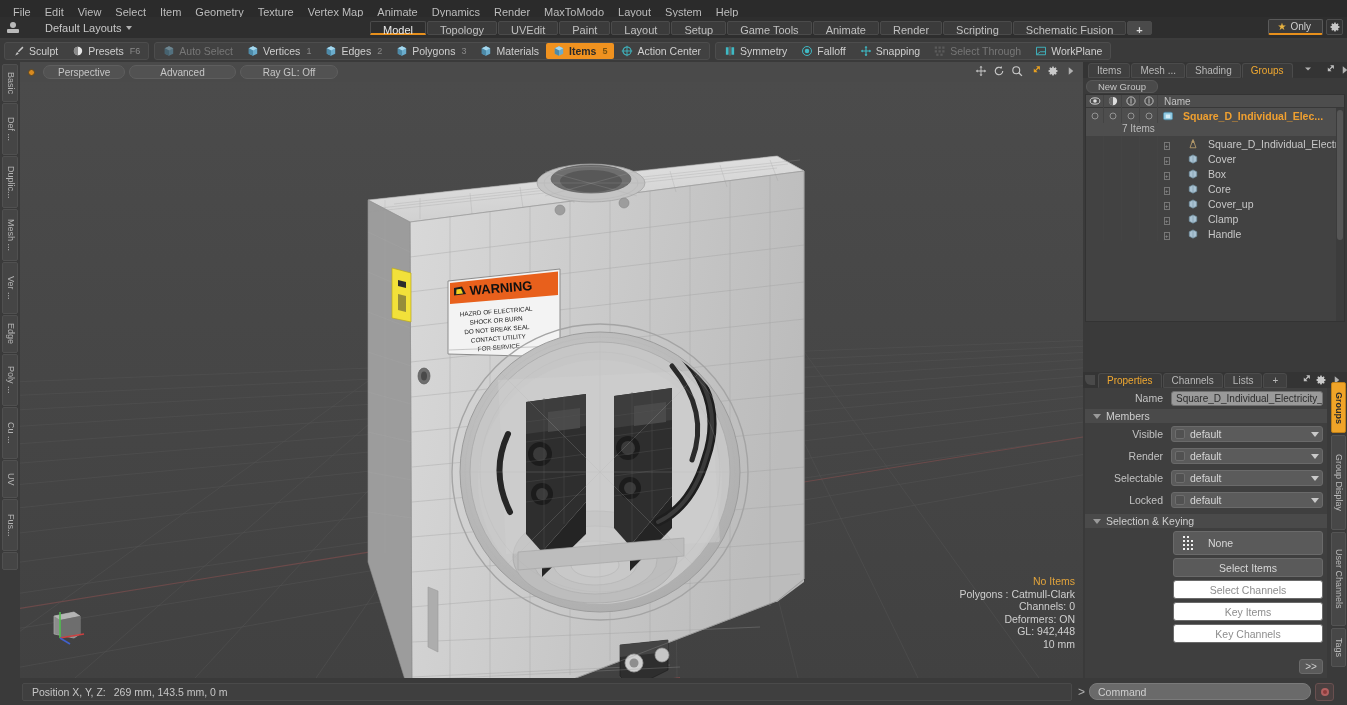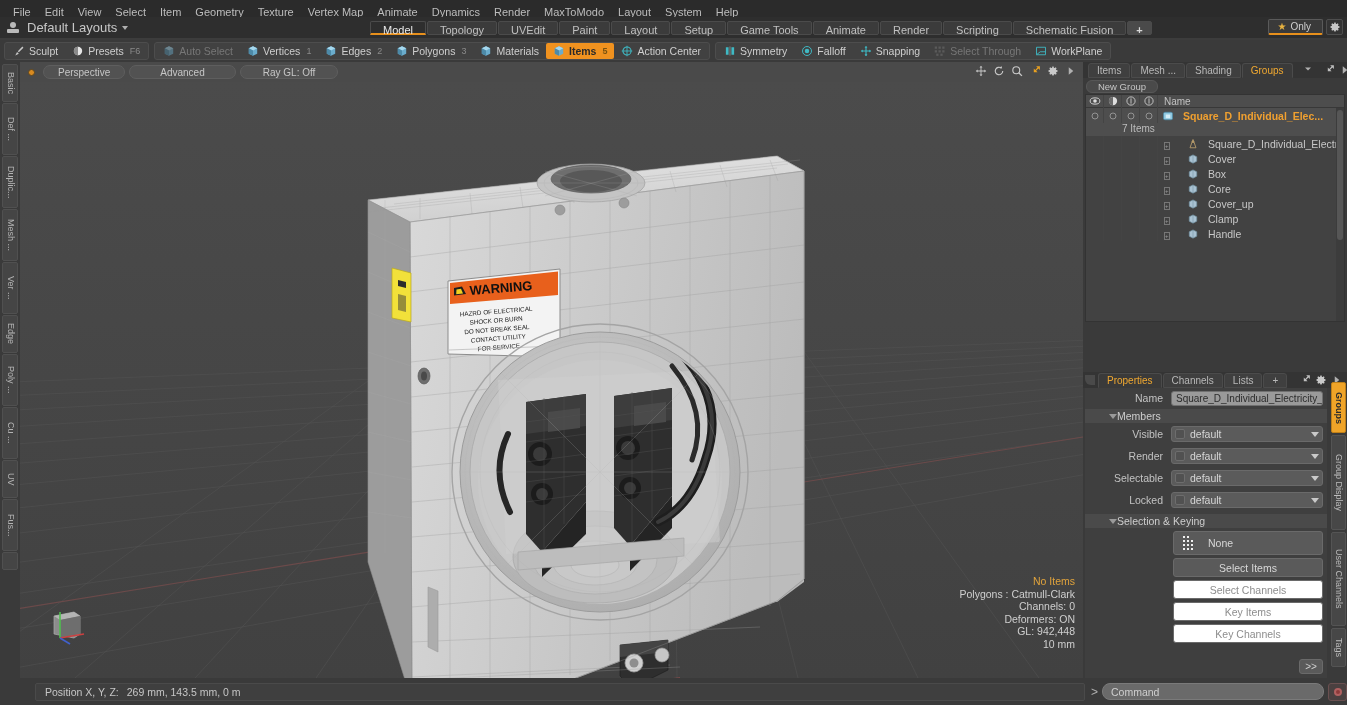--- a/index.html
+++ b/index.html
@@ -36,21 +36,21 @@
   .person-ico:before {
     content: ""; position: absolute; left: 4px; top: 1px;
     width: 6px; height: 6px; border-radius: 50%;
     background: #b9b9b9;
   }
   .person-ico:after {
     content: ""; position: absolute; left: 1px; top: 8px;
     width: 12px; height: 4px; background: #b9b9b9;
     border-radius: 1px;
   }
-  .layout-name { font-size: 13px; color: #c8c8c8; }
+  .layout-name { font-size: 11px; color: #c8c8c8; margin-left: 18px; }
   .caret-dn {
     display: inline-block; margin-left: 5px;
     border-left: 3.5px solid transparent; border-right: 3.5px solid transparent;
     border-top: 4px solid #b0b0b0; vertical-align: middle;
   }
   .layout-tabs { display: flex; align-items: center; gap: 1px; }
   .ltab {
     height: 14px; line-height: 17px; padding: 0 12px;
     background: #3b3b3b; color: #c0c0c0; font-size: 11px;
     border: 1px solid #4b4b4b; border-radius: 2px; white-space: nowrap;
@@ -220,22 +220,22 @@
   .props { position: absolute; left: 0; top: 310px; width: 264px; height: 306px; }
   .prop-body { position: absolute; left: 2px; top: 16px; right: 20px; bottom: 0; background: #3f3f3f; }
   .name-row { display: flex; align-items: center; height: 18px; padding: 2px 4px 0 4px; }
   .name-lbl { width: 82px; text-align: right; padding-right: 8px; font-size: 10.5px; color: #c3c3c3; }
   .name-field {
     flex: 1; height: 15px; line-height: 14px; background: #9a9a9a;
     border: 1px solid #707070; border-radius: 3px; color: #2c2c2c;
     font-size: 10px; padding: 0 4px; overflow: hidden; white-space: nowrap;
   }
   .section-hdr {
-    display: flex; align-items: center; height: 14px;
-    background: #4a4a4a; margin-top: 3px; padding-left: 24px;
+    display: flex; align-items: center; gap: 5px; height: 14px;
+    background: #4a4a4a; margin-top: 3px; padding-left: 8px;
     font-size: 10.5px; color: #cdcdcd;
   }
   .tri {
     width: 0; height: 0; border-left: 4px solid transparent; border-right: 4px solid transparent;
     border-top: 5px solid #9a9a9a;
   }
   .field-row { display: flex; align-items: center; height: 22px; padding: 0 4px; }
   .field-lbl { width: 82px; text-align: right; padding-right: 8px; font-size: 10.5px; color: #c3c3c3; }
   .combo {
     flex: 1; height: 16px; background: #5b5b5b; border: 1px solid #6a6a6a;
@@ -273,21 +273,21 @@
     width: 15px; margin: 0 auto 2px auto;
     background: #474747; border: 1px solid #545454; border-radius: 2px;
     writing-mode: vertical-rl; font-size: 9px; color: #bcbcbc;
     padding: 6px 1px; text-align: center; white-space: nowrap;
   }
   .rvtab.active { background: #f0a428; color: #2c2c2c; border-color: #c08018; font-weight: bold; }
 
   
   .bottombar {
     position: absolute; left: 0; bottom: 0; width: 1347px; height: 27px;
-    background: #3a3a3a; display: flex; align-items: center; justify-content: flex-end;
+    background: #3a3a3a; display: flex; align-items: center;
   }
   .statusbox {
     margin-left: 22px; width: 1050px; height: 18px;
     background: #3f3f3f; border: 1px solid #4a4a4a; border-radius: 2px;
     display: flex; align-items: center; padding-left: 9px;
     font-size: 10.5px; color: #c6c6c6;
   }
   .cmd-wrap { display: flex; align-items: center; margin-left: 6px; gap: 4px; }
   .cmd-prompt { font-size: 12px; color: #b0b0b0; }
   .cmd-field {

